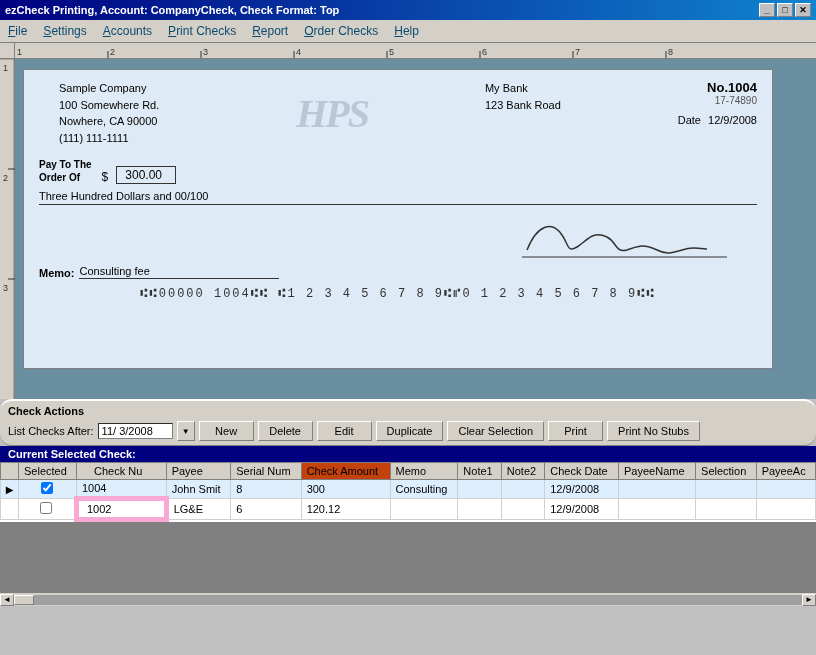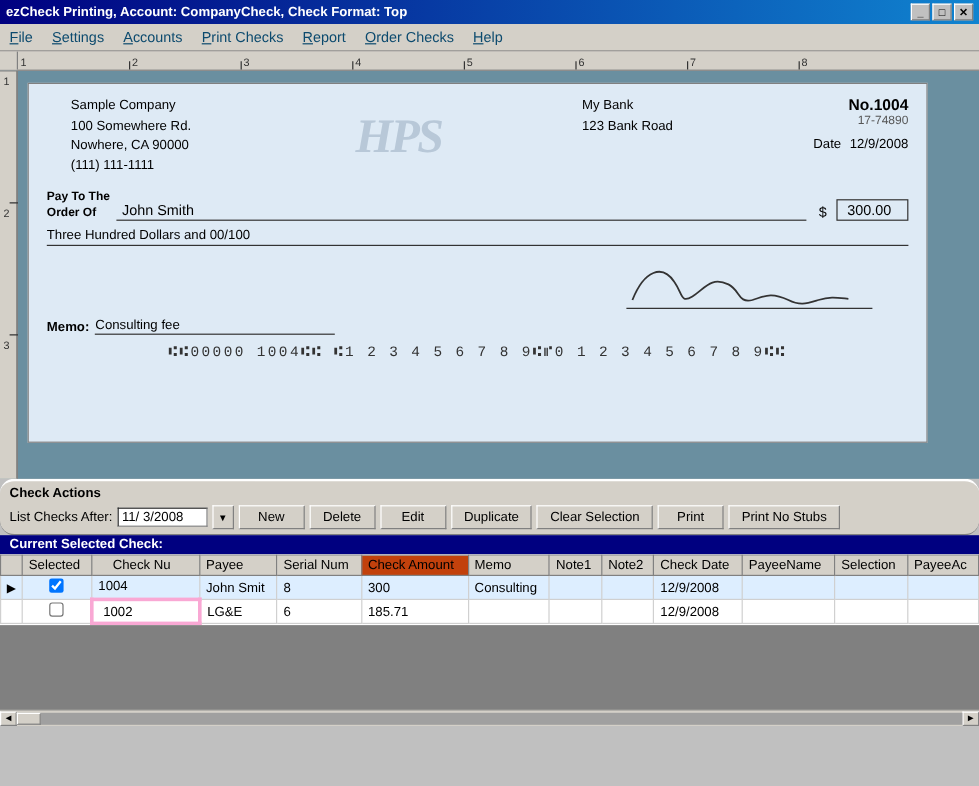--- a/index.html
+++ b/index.html
@@ -226,21 +226,20 @@
           <div style="margin-top:8px; font-size:11px;">
             <span>Date</span>
             <span style="margin-left:4px;">12/9/2008</span>
           </div>
         </div>
       </div>
 
       <div class="pay-to-section" style="margin-top:12px;">
         <div class="pay-to-label" style="white-space:pre-line; font-size:10px; font-weight:bold; line-height:1.3;">Pay To The
 Order Of</div>
-        <div style="flex:1; border-bottom:1px solid #333; font-size:12px; padding-bottom:1px; padding-left:5px;">John Smith</div>
         <span class="dollar-sign" style="margin-left:5px;">$</span>
         <div style="border:1px solid #333; padding:1px 8px; font-size:12px; min-width:60px;">300.00</div>
       </div>
 
       <div class="written-amount">Three Hundred  Dollars and 00/100</div>
 
       <div style="display:flex; justify-content:flex-end; margin-top:10px;">
         <div style="width:260px;">
           <svg width="260" height="45">
 
@@ -314,24 +313,24 @@
         <td style="border:1px solid #d0d0d0; padding:2px 5px;">12/9/2008</td>
         <td style="border:1px solid #d0d0d0; padding:2px 5px;"></td>
         <td style="border:1px solid #d0d0d0; padding:2px 5px;"></td>
         <td style="border:1px solid #d0d0d0; padding:2px 5px;"></td>
       </tr>
 
 
       <tr>
         <td style="text-align:center; border:1px solid #d0d0d0; padding:2px 3px;"></td>
         <td style="text-align:center; border:1px solid #d0d0d0; padding:2px 5px;"><input type="checkbox" style=""></td>
-        <td style="border:3px solid #f9a8d4; padding:2px 8px;">1002</td>
+        <td style="border:5px solid #f9a8d4; padding:2px 8px;">1002</td>
         <td style="border:1px solid #d0d0d0; padding:2px 5px;">LG&amp;E</td>
         <td style="border:1px solid #d0d0d0; padding:2px 5px;">6</td>
-        <td style="border:1px solid #d0d0d0; padding:2px 5px;">185.71</td>
+        <td style="border:1px solid #d0d0d0; padding:2px 5px;">120.12</td>
         <td style="border:1px solid #d0d0d0; padding:2px 5px;"></td>
         <td style="border:1px solid #d0d0d0; padding:2px 5px;"></td>
         <td style="border:1px solid #d0d0d0; padding:2px 5px;"></td>
         <td style="border:1px solid #d0d0d0; padding:2px 5px;">12/9/2008</td>
         <td style="border:1px solid #d0d0d0; padding:2px 5px;"></td>
         <td style="border:1px solid #d0d0d0; padding:2px 5px;"></td>
         <td style="border:1px solid #d0d0d0; padding:2px 5px;"></td>
       </tr>
     </tbody>
   </table>

